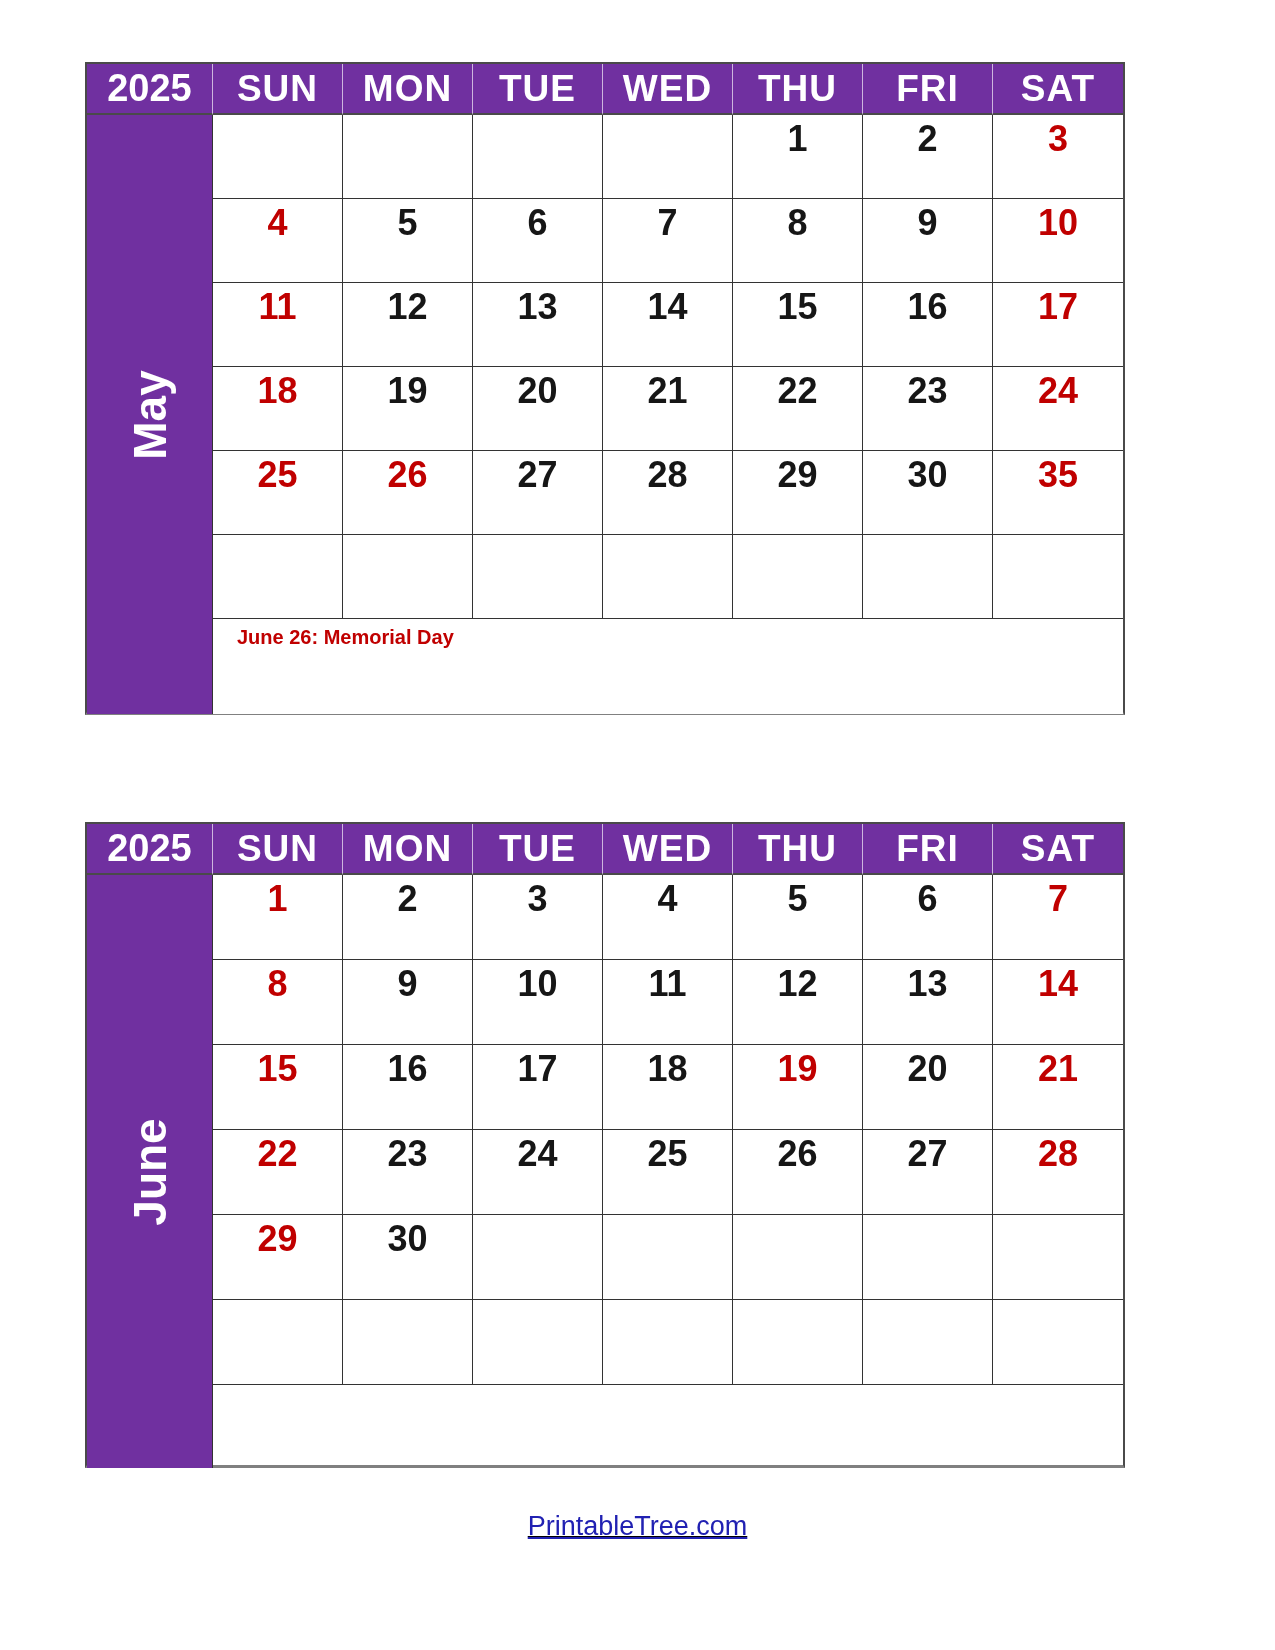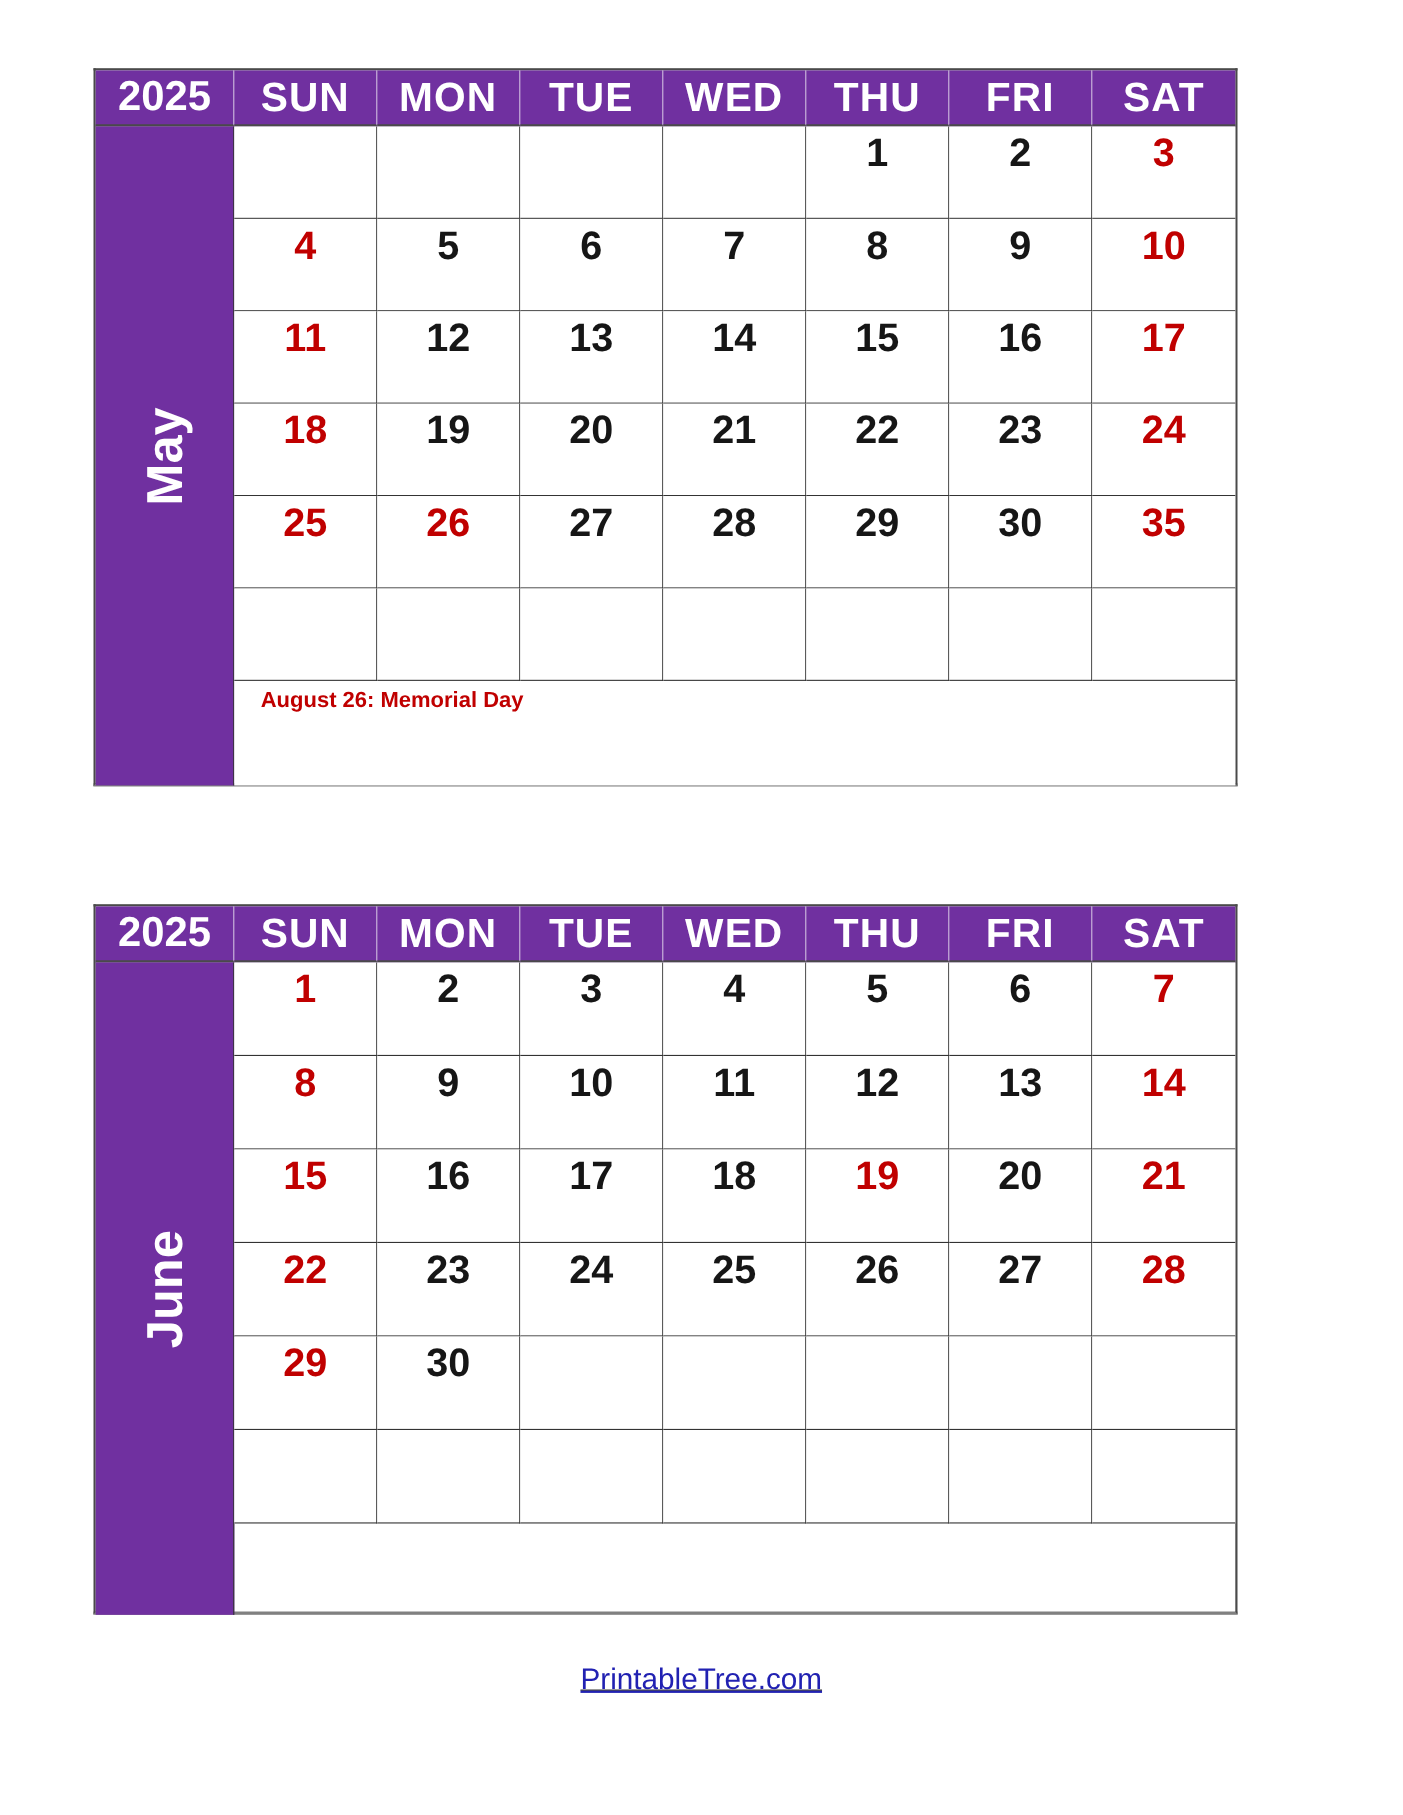--- a/index.html
+++ b/index.html
@@ -74,21 +74,21 @@
 </style>
 </head>
 <body>
 
 <section class="calendar" id="cal-0" style="top:62px;height:653px;">
   <div class="grid g-may" id="grid-0">
     <div class="hcell year">2025</div>
     <div class="sidebar">
       <span class="month-label">May</span>
     </div>
-    <div class="notebar">August 26: Memorial Day</div>
+    <div class="notebar">June 26: Memorial Day</div>
   <div class="hcell dayname" style="grid-area: 1 / 2;">SUN</div>
       <div class="hcell dayname" style="grid-area: 1 / 3;">MON</div>
       <div class="hcell dayname" style="grid-area: 1 / 4;">TUE</div>
       <div class="hcell dayname" style="grid-area: 1 / 5;">WED</div>
       <div class="hcell dayname" style="grid-area: 1 / 6;">THU</div>
       <div class="hcell dayname" style="grid-area: 1 / 7;">FRI</div>
       <div class="hcell dayname last" style="grid-area: 1 / 8;">SAT</div>
       <div class="cell" style="grid-area: 2 / 2;"></div>
       <div class="cell" style="grid-area: 2 / 3;"></div>
       <div class="cell" style="grid-area: 2 / 4;"></div>

